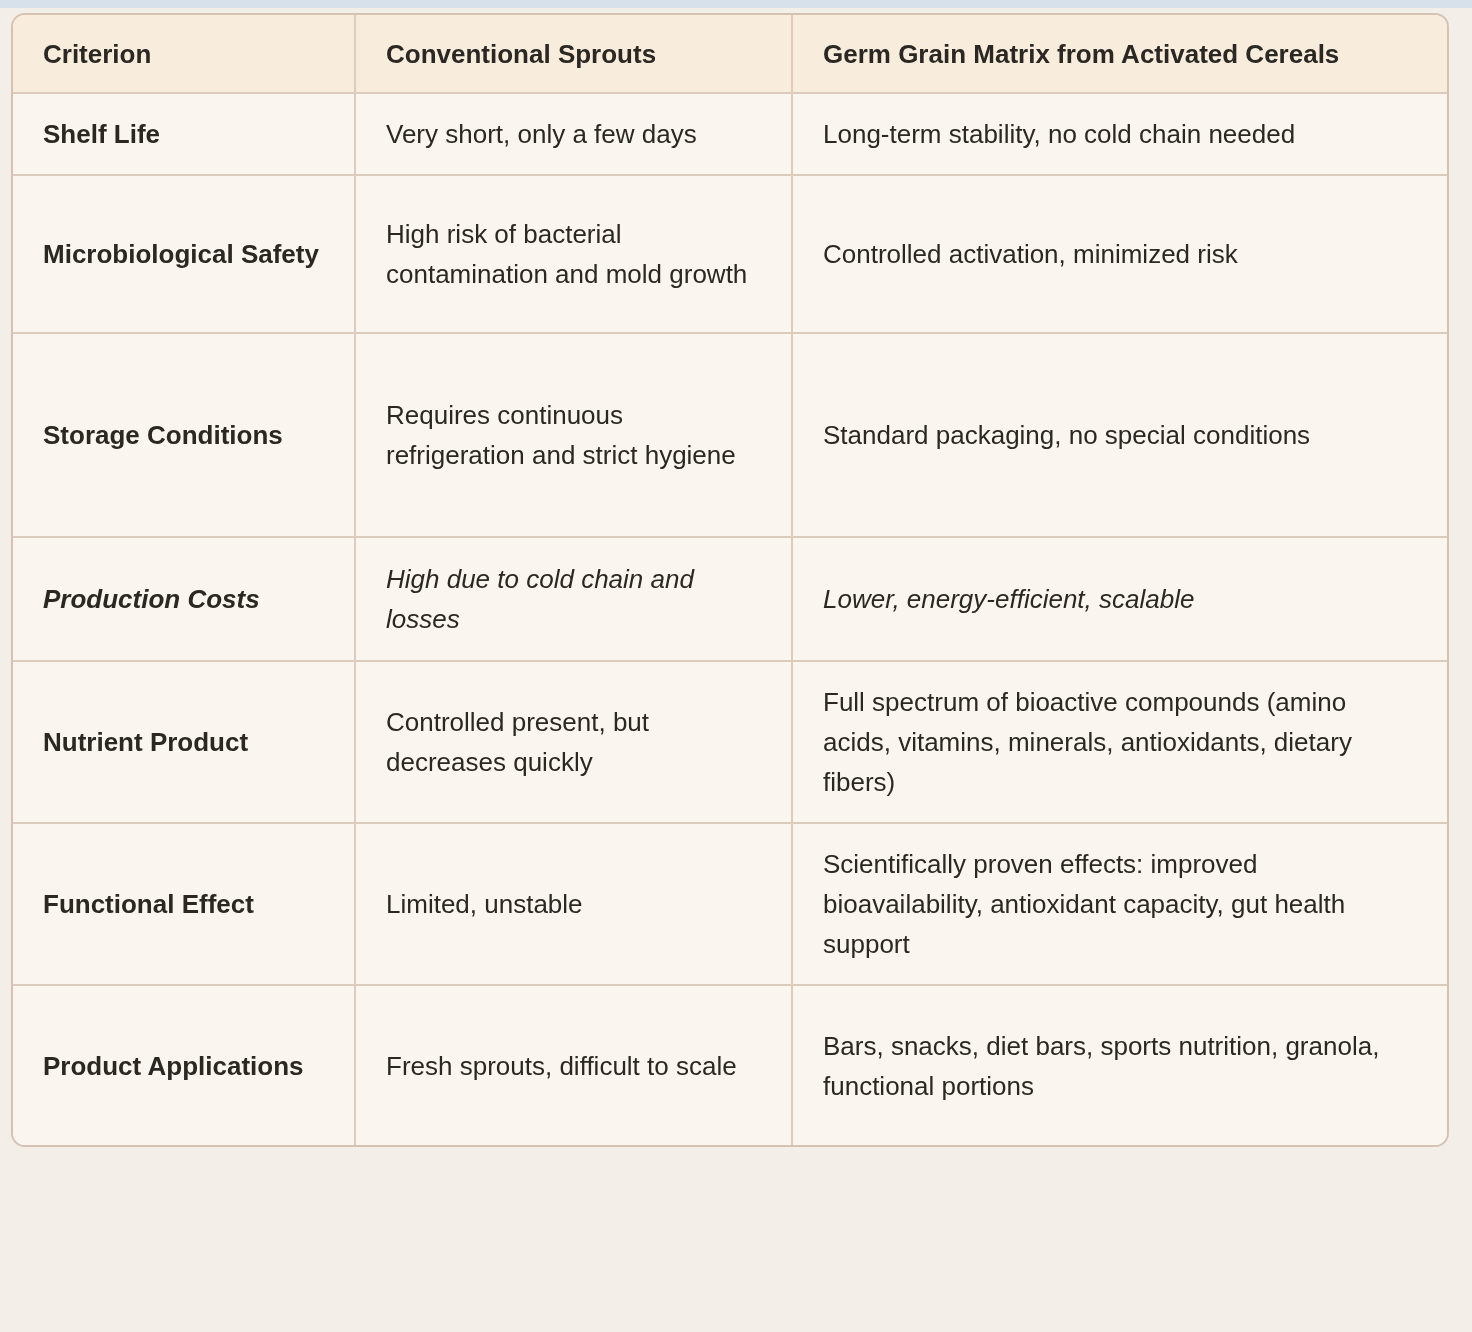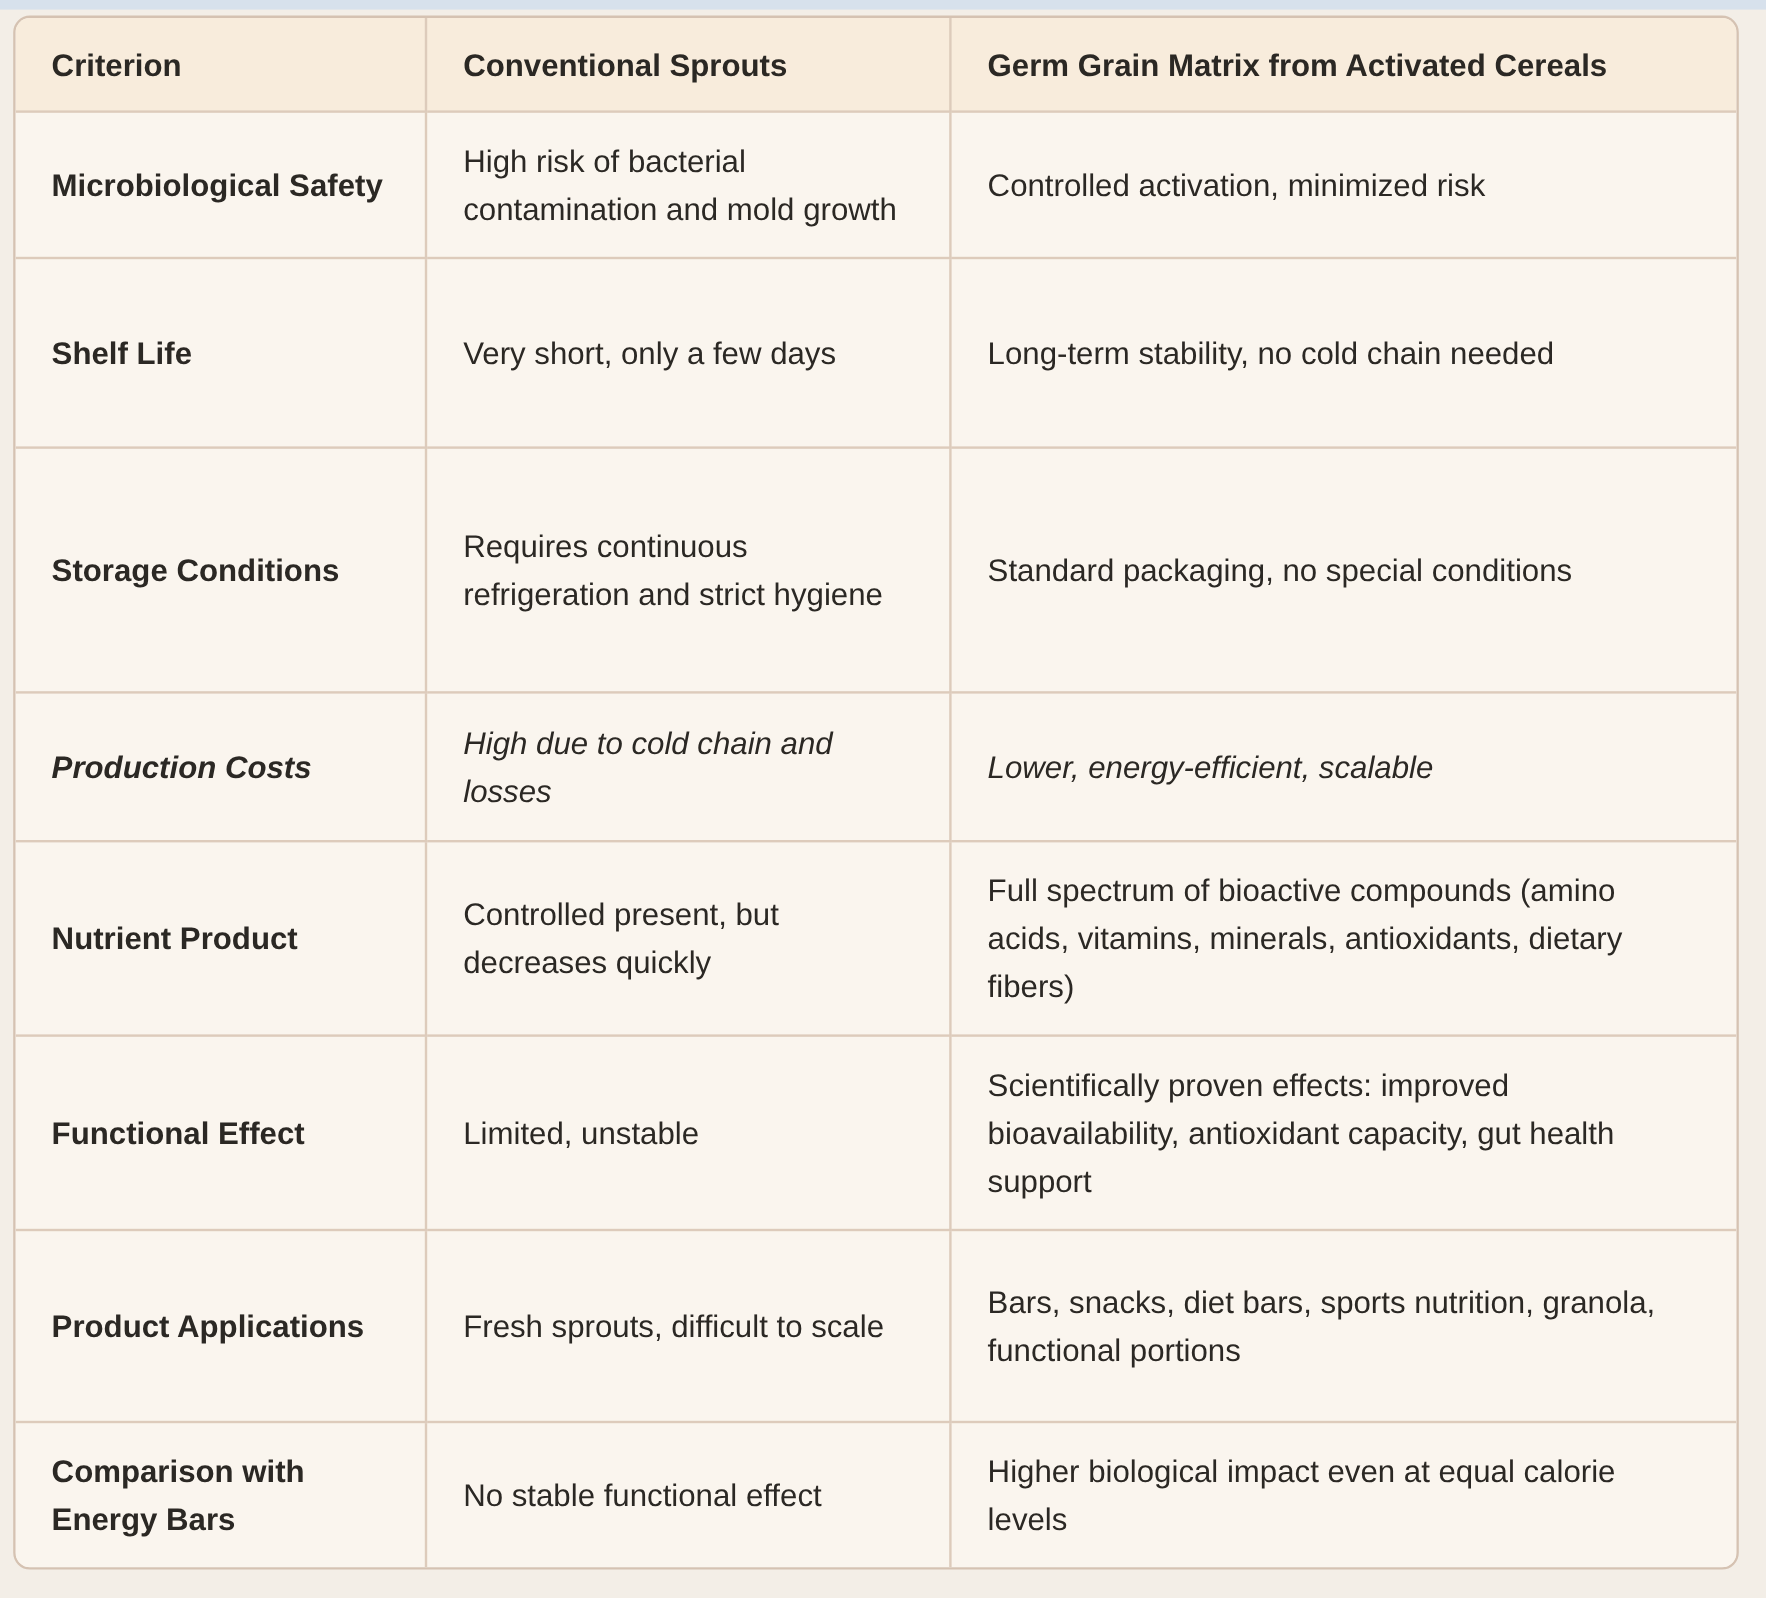--- a/index.html
+++ b/index.html
@@ -78,28 +78,28 @@
     </colgroup>
     <thead>
       <tr>
         <th>Criterion</th>
         <th>Conventional Sprouts</th>
         <th>Germ Grain Matrix from Activated Cereals</th>
       </tr>
     </thead>
     <tbody>
       <tr>
+        <th>Shelf Life</th>
+        <td>Very short, only a few days</td>
+        <td>Long-term stability, no cold chain needed</td>
+      </tr>
+      <tr>
         <th>Microbiological Safety</th>
         <td>High risk of bacterial contamination and mold growth</td>
         <td>Controlled activation, minimized risk</td>
-      </tr>
-      <tr>
-        <th>Shelf Life</th>
-        <td>Very short, only a few days</td>
-        <td>Long-term stability, no cold chain needed</td>
       </tr>
       <tr>
         <th>Storage Conditions</th>
         <td>Requires continuous refrigeration and strict hygiene</td>
         <td>Standard packaging, no special conditions</td>
       </tr>
       <tr>
         <th>Production Costs</th>
         <td>High due to cold chain and losses</td>
         <td>Lower, energy-efficient, scalable</td>
@@ -112,20 +112,15 @@
       <tr>
         <th>Functional Effect</th>
         <td>Limited, unstable</td>
         <td>Scientifically proven effects: improved bioavailability, antioxidant capacity, gut health support</td>
       </tr>
       <tr>
         <th>Product Applications</th>
         <td>Fresh sprouts, difficult to scale</td>
         <td>Bars, snacks, diet bars, sports nutrition, granola, functional portions</td>
       </tr>
-      <tr>
-        <th>Comparison with Energy Bars</th>
-        <td>No stable functional effect</td>
-        <td>Higher biological impact even at equal calorie levels</td>
-      </tr>
     </tbody>
   </table>
 </div>
 
 </body></html>

